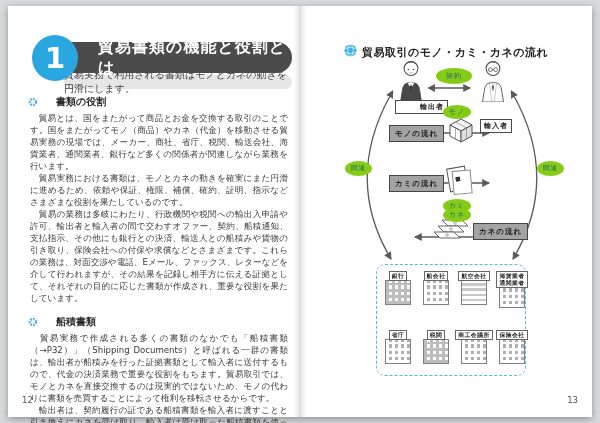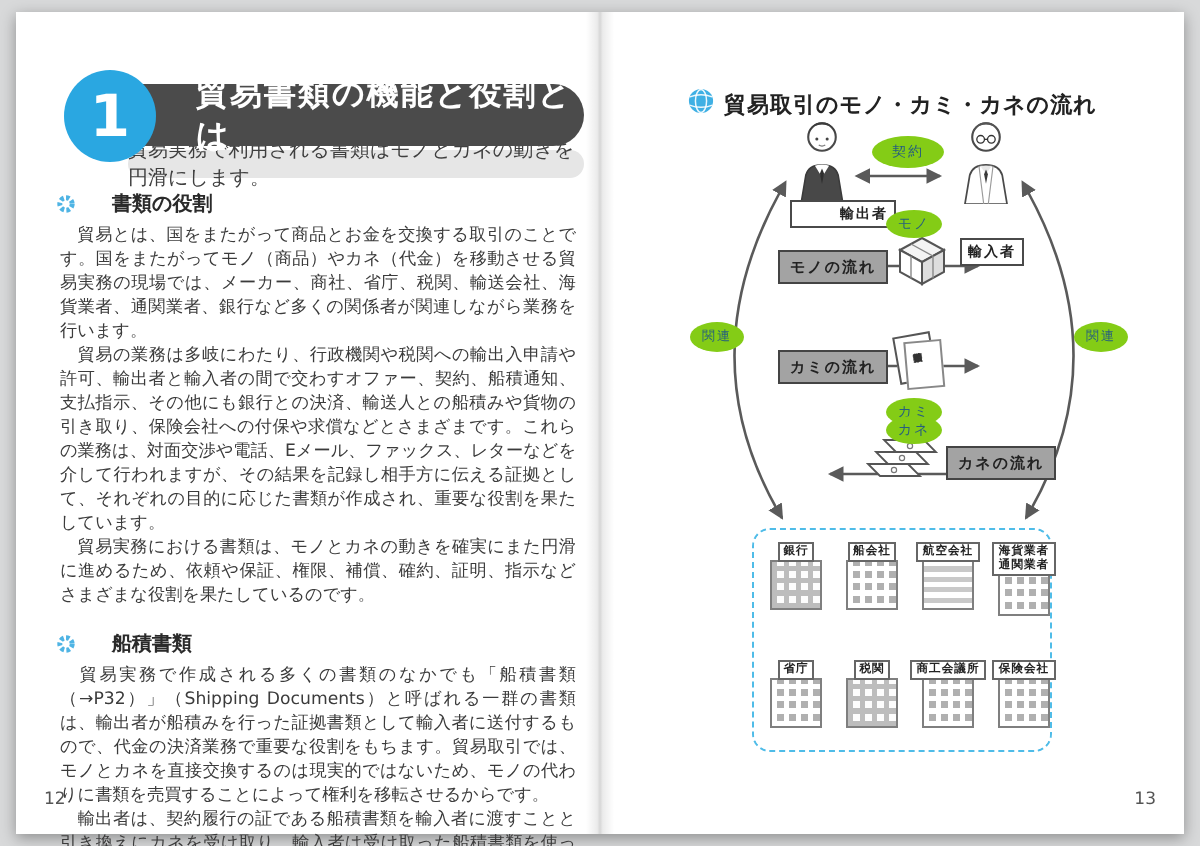--- a/index.html
+++ b/index.html
@@ -109,22 +109,22 @@
       <div class="section">
         <div class="sec-head">
           <span class="bullet">
             <svg viewBox="0 0 10 10" width="10" height="10">
                 <circle cx="5" cy="5" r="3.1" fill="none" stroke="#4fb4e4" stroke-width="2.5" stroke-dasharray="1.7 1.15"></circle>
               </svg>
           </span>
           <span>書類の役割</span>
         </div>
         <p class="para">　貿易とは、国をまたがって商品とお金を交換する取引のことです。国をまたがってモノ（商品）やカネ（代金）を移動させる貿易実務の現場では、メーカー、商社、省庁、税関、輸送会社、海貨業者、通関業者、銀行など多くの関係者が関連しながら業務を行います。</p>
+        <p class="para">　貿易実務における書類は、モノとカネの動きを確実にまた円滑に進めるため、依頼や保証、権限、補償、確約、証明、指示などさまざまな役割を果たしているのです。</p>
         <p class="para">　貿易の業務は多岐にわたり、行政機関や税関への輸出入申請や許可、輸出者と輸入者の間で交わすオファー、契約、船積通知、支払指示、その他にも銀行との決済、輸送人との船積みや貨物の引き取り、保険会社への付保や求償などとさまざまです。これらの業務は、対面交渉や電話、Eメール、ファックス、レターなどを介して行われますが、その結果を記録し相手方に伝える証拠として、それぞれの目的に応じた書類が作成され、重要な役割を果たしています。</p>
-        <p class="para">　貿易実務における書類は、モノとカネの動きを確実にまた円滑に進めるため、依頼や保証、権限、補償、確約、証明、指示などさまざまな役割を果たしているのです。</p>
       </div>
       <div class="section sec2">
         <div class="sec-head">
           <span class="bullet">
             <svg viewBox="0 0 10 10" width="10" height="10">
                 <circle cx="5" cy="5" r="3.1" fill="none" stroke="#4fb4e4" stroke-width="2.5" stroke-dasharray="1.7 1.15"></circle>
               </svg>
           </span>
           <span>船積書類</span>
         </div>

